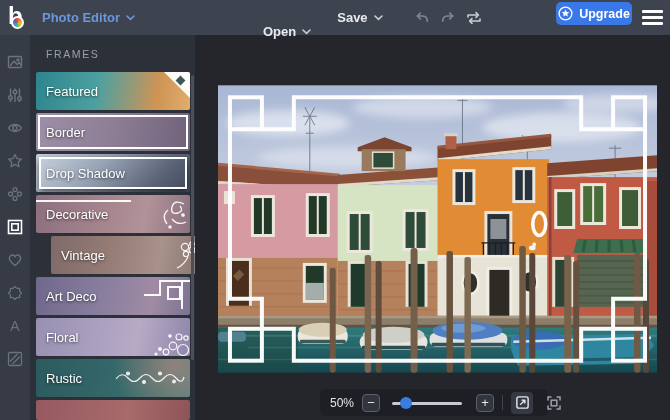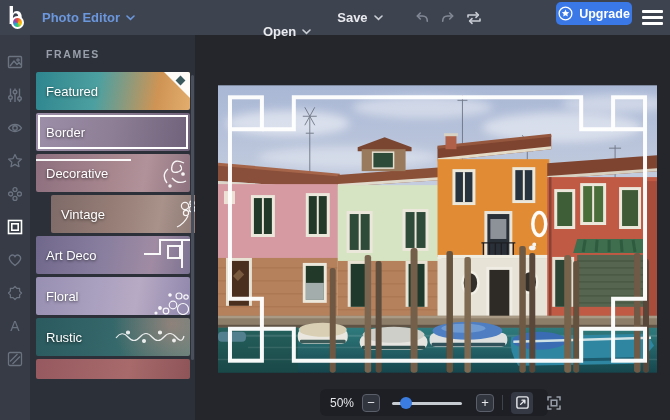--- a/index.html
+++ b/index.html
@@ -35,21 +35,21 @@
   .rail { position:absolute; left:0; top:35px; width:30px; height:385px; background:#363b45;
     display:flex; flex-direction:column; align-items:center; padding-top:10px; z-index:20; }
   .rail-btn { width:30px; height:33px; display:flex; align-items:center; justify-content:center;
     color:#6b7280; cursor:pointer; }
   .rail-btn.active { color:#ffffff; }
 
   
   .panel { position:absolute; left:30px; top:35px; width:165px; height:385px; background:#2c3039;
     overflow:hidden; z-index:10; }
   .panel-title { position:absolute; left:16px; top:13px; color:#9aa0ab; font-size:10.5px;
-    letter-spacing:1.6px; font-weight:700; }
+    letter-spacing:1.6px; font-weight:400; }
   .frame-list { position:absolute; left:6px; top:37px; width:154px; display:flex; flex-direction:column; gap:3px; }
   .frame-item { position:relative; width:154px; height:38px; border-radius:2px; overflow:hidden; cursor:pointer;text-decoration:underline; }
   .frame-item .lbl { position:absolute; left:10px; top:50%; transform:translateY(-50%); color:#fff;
     font-size:13px; font-weight:500; text-shadow:0 1px 3px rgba(0,0,0,.65); z-index:3; }
   .deco { position:absolute; z-index:2; }
 
   .it-featured { background:linear-gradient(100deg,#2e858e 0%,#4da0a0 40%,#7f9b84 55%,#cf9454 78%,#e2ad6e 100%); }
   .it-featured::after { content:""; position:absolute; right:0; top:0; z-index:2;
     border-left:26px solid transparent; border-top:26px solid rgba(255,255,255,.95); }
   .it-featured::before { content:""; position:absolute; right:6px; top:5px; width:7px; height:7px; z-index:3;
@@ -223,20 +223,23 @@
 
   <div class="panel">
     <div class="panel-title">FRAMES</div>
     <div class="frame-list">
       <div class="frame-item it-featured">
         <span class="lbl">Featured</span>
       </div>
       <div class="frame-item it-border">
         <span class="lbl">Border</span>
       </div>
+      <div class="frame-item it-dropshadow">
+        <span class="lbl">Drop Shadow</span>
+      </div>
       <div class="frame-item it-decorative">
         <span class="topline"></span>
         <svg class="deco" style="right:2px;top:2px" width="40" height="34" viewBox="0 0 40 34" fill="none" stroke="#fff" stroke-width="1.3" opacity=".92">
             <path d="M36,7 Q26,2 24,10 Q22,18 30,16 Q36,14 32,9"></path>
             <path d="M24,22 Q30,29 38,25"></path>
             <path d="M20,13 Q13,19 19,27"></path>
             <circle cx="35" cy="18" r="1.2" fill="#fff"></circle>
             <circle cx="22" cy="30" r="1.1" fill="#fff"></circle>
           </svg>
         <span class="lbl">Decorative</span>

